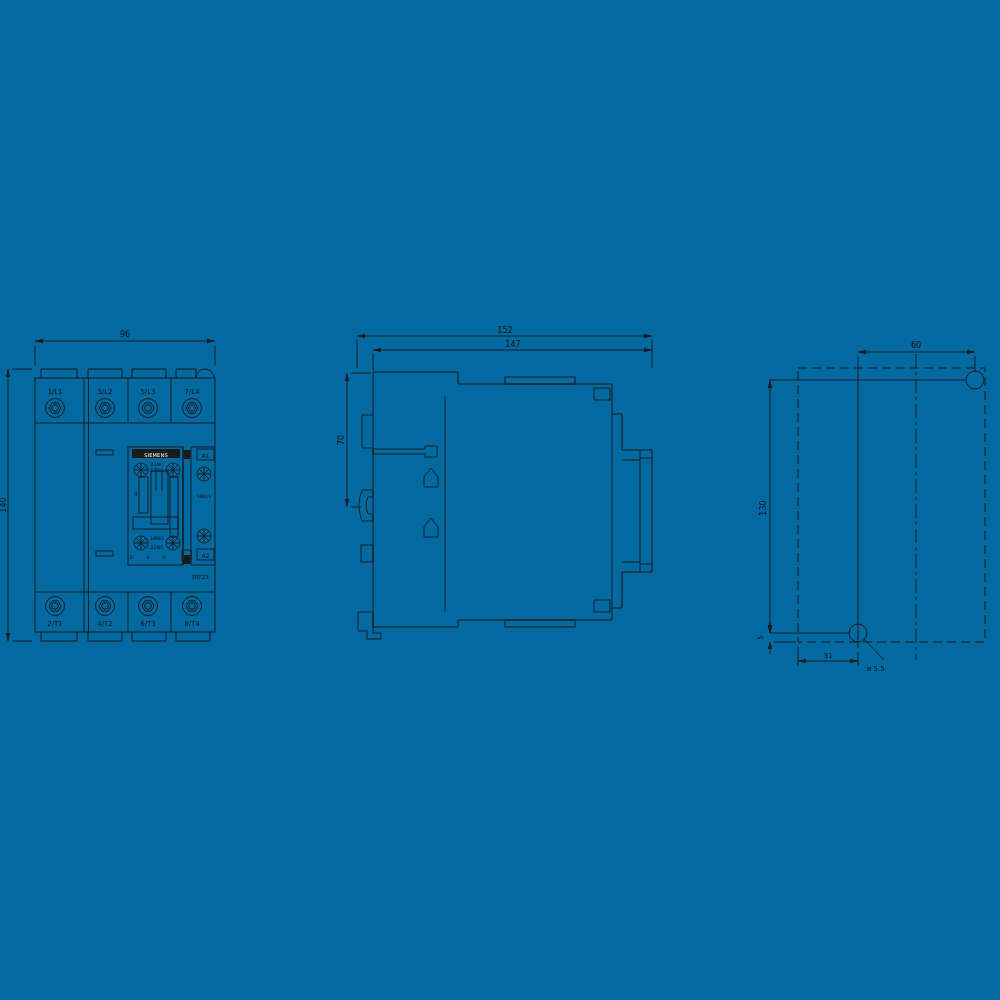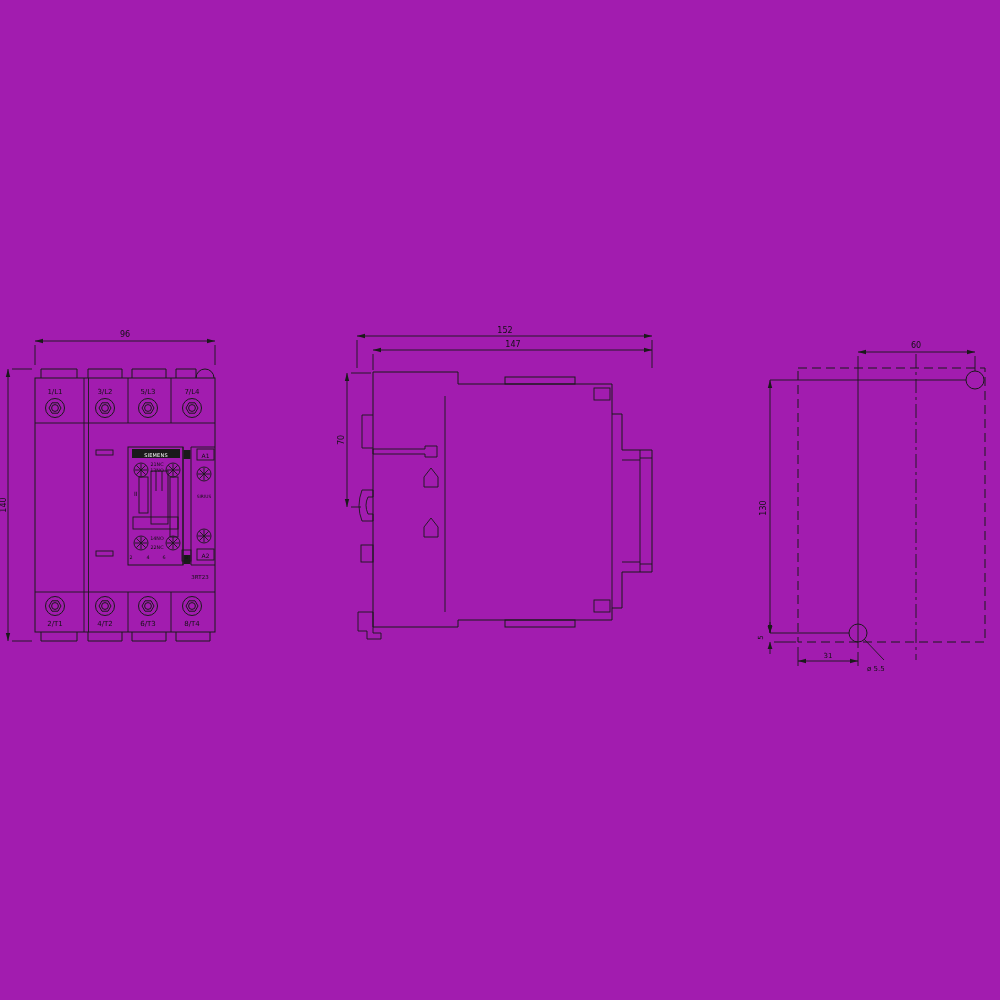--- a/index.html
+++ b/index.html
@@ -1,16 +1,16 @@
 <!DOCTYPE html>
 <html><head>
 <meta charset="utf-8">
 <style>
   html,body{margin:0;padding:0;background:#fff;}
-  .sheet{position:relative;width:1000px;height:1000px;background:#a21caf;overflow:hidden;}
+  .sheet{position:relative;width:1000px;height:1000px;background:#0369a1;overflow:hidden;}
   svg{position:absolute;left:0;top:0;}
   svg text{font-family:"DejaVu Sans",sans-serif;fill:#111;}
   .ln{stroke:#1a1a1a;stroke-width:1;fill:none;}
   .thin{stroke:#1a1a1a;stroke-width:0.9;fill:none;}
   .fil{fill:#1a1a1a;stroke:none;}
   .dim{font-size:8px;}
   .dimsm{font-size:7px;}
   .term{font-size:7px;}
   .tiny{font-size:4.8px;}
   .tag{font-size:6px;}

